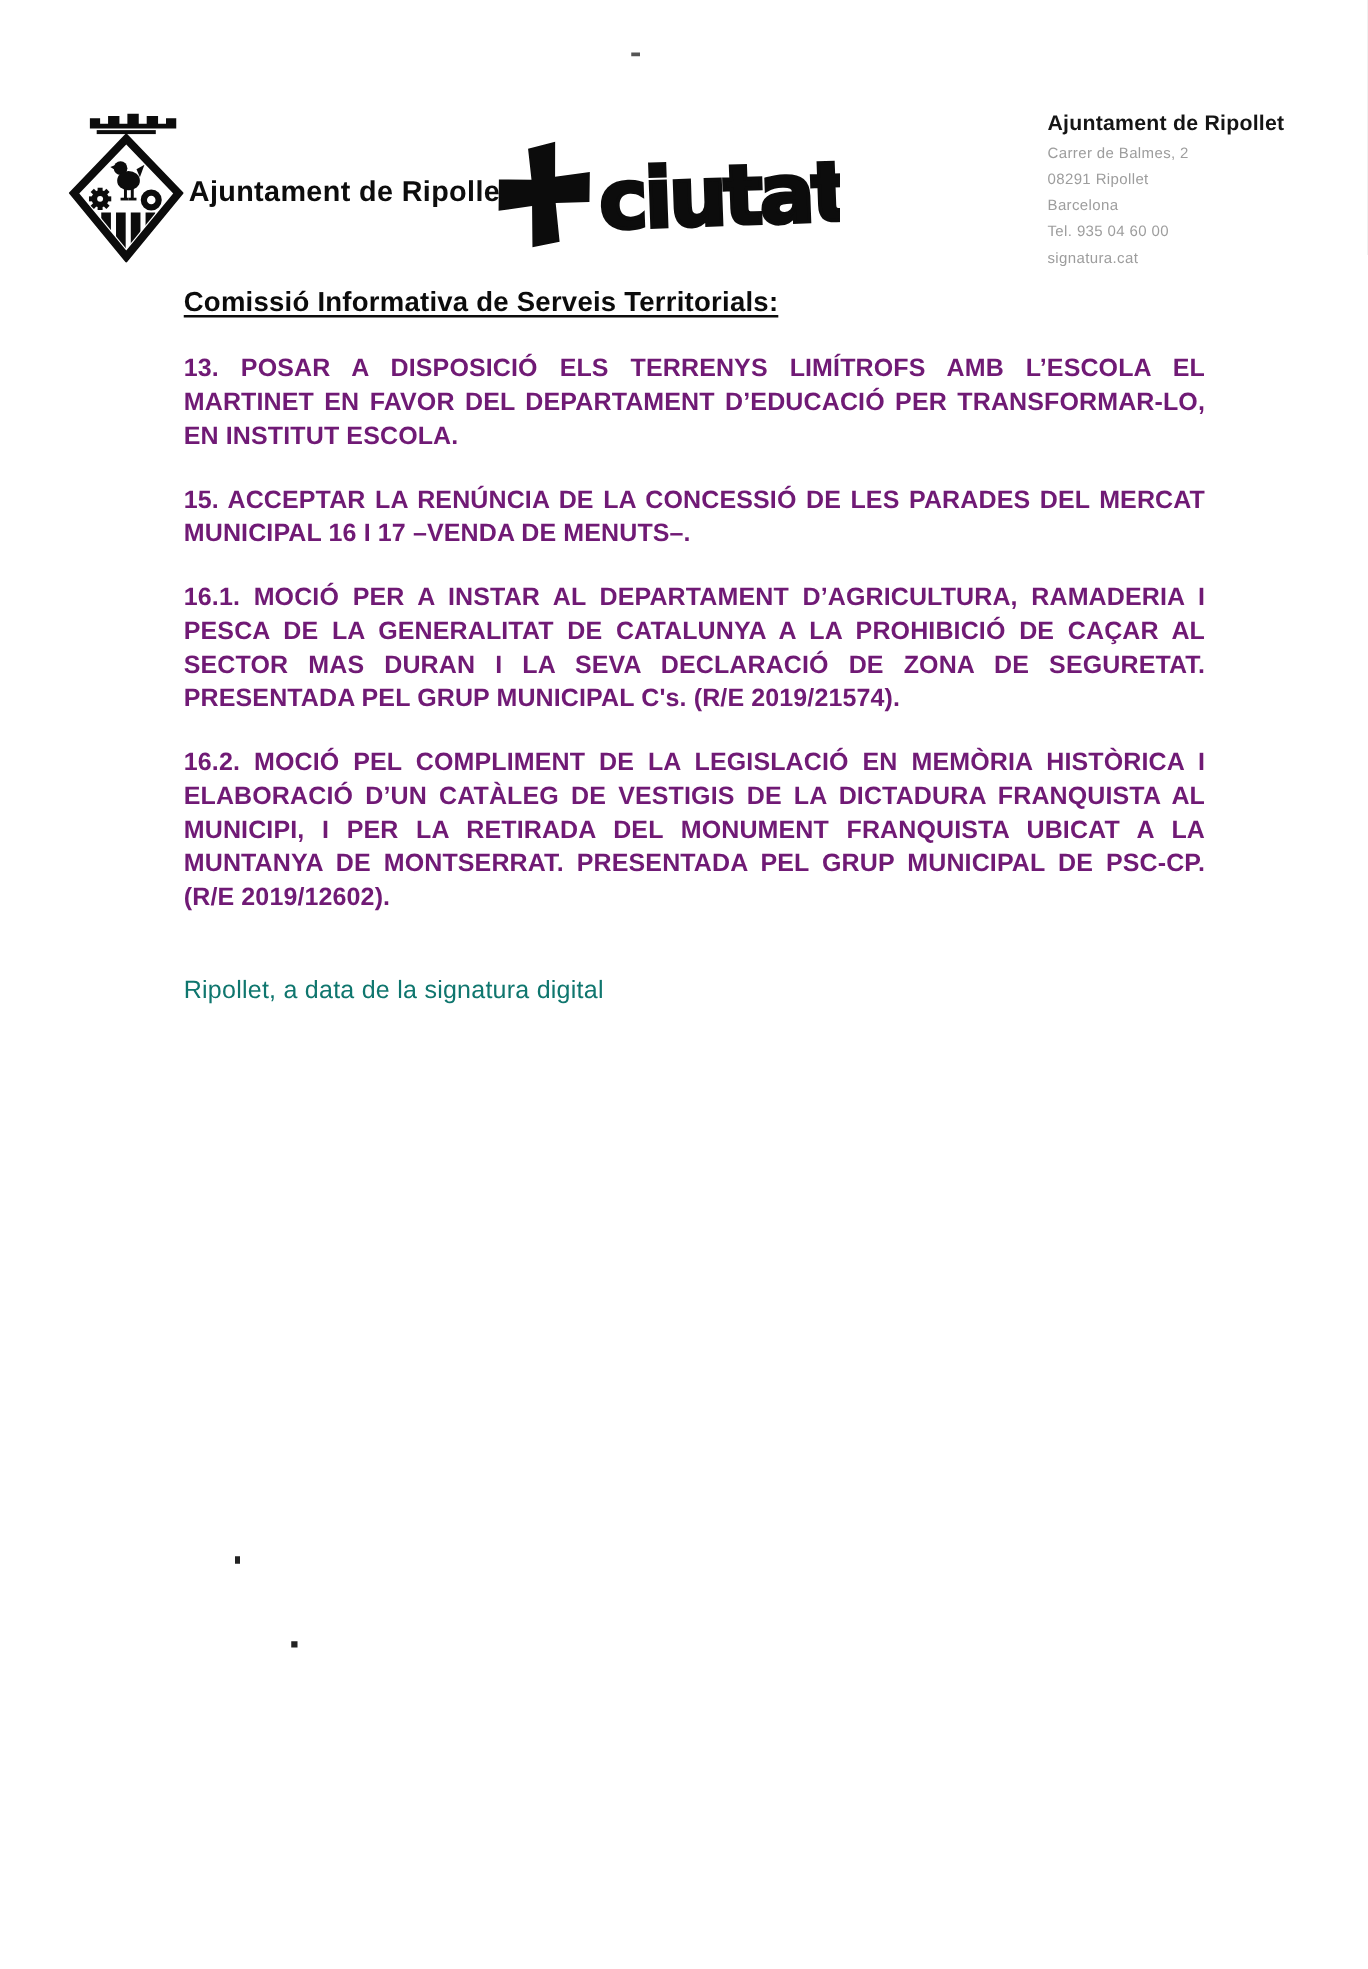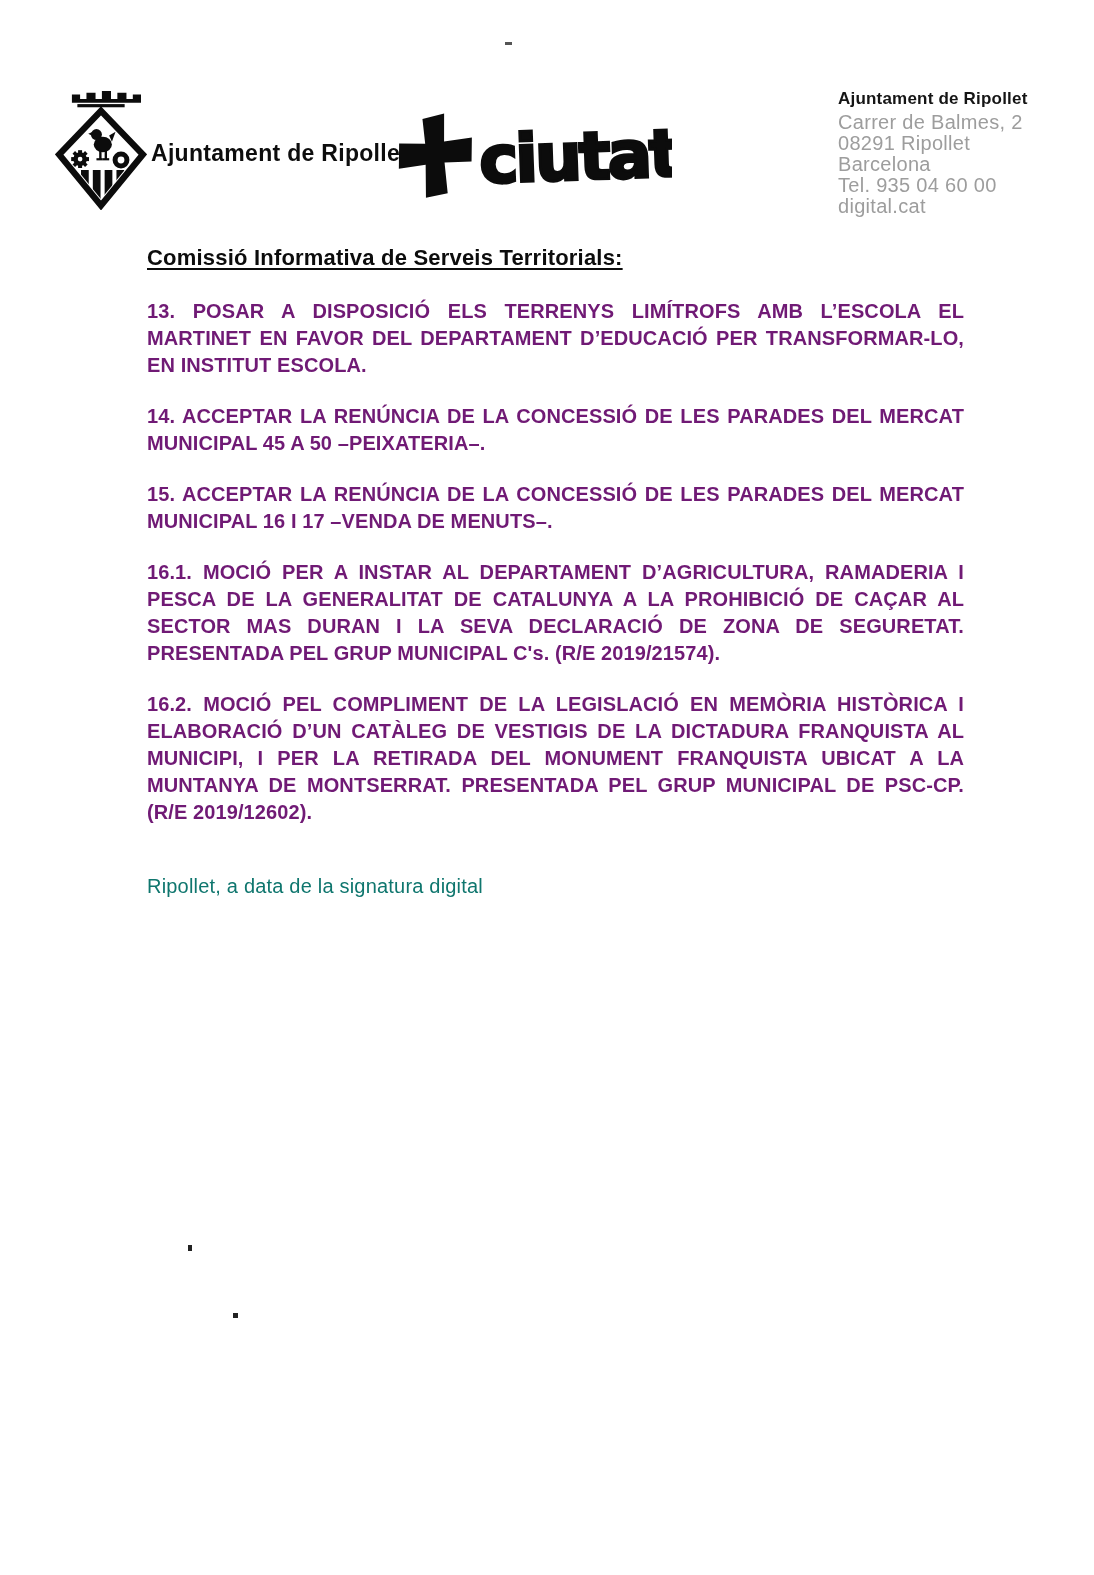--- a/index.html
+++ b/index.html
@@ -20,26 +20,26 @@
   }
   #brand{position:absolute;left:392px;top:80px;width:280px;height:135px;}
   #address{
     position:absolute;left:838px;top:88px;width:240px;
     line-height:21px;
   }
   #address .addr-title{
     font-size:17px;font-weight:bold;color:#151515;margin-bottom:3px;letter-spacing:.2px;
   }
   #address .addr-line{
-    font-size:20px;color:#9d9d9d;letter-spacing:.3px;
+    font-size:12px;color:#9d9d9d;letter-spacing:.3px;
     -webkit-filter:blur(.4px);filter:blur(.4px);
   }
   
   #content{
-    position:absolute;left:147px;top:245px;width:817px;
+    position:absolute;left:147px;top:229px;width:817px;
   }
   #doc-title{
     font-size:22px;font-weight:bold;text-decoration:underline;
     text-underline-offset:3px;letter-spacing:.2px;color:#0c0c0c;
     margin:0 0 27px 0;
   }
   .agenda-item{
     font-size:20px;font-weight:bold;line-height:27px;
     text-align:justify;letter-spacing:.1px;color:#701a75;
     margin:0 0 24px 0;
@@ -120,35 +120,32 @@
       </g>
       <text x="88" y="103" font-family="DejaVu Sans, sans-serif" font-weight="bold" font-size="66" fill="#0c0c0c" stroke="#0c0c0c" stroke-width="3" letter-spacing="-3" transform="rotate(-2 88 103)">ciutat!</text>
     </svg>
 
     <div id="address">
       <div class="addr-title">Ajuntament de Ripollet</div>
       <div class="addr-line">Carrer de Balmes, 2</div>
       <div class="addr-line">08291 Ripollet</div>
       <div class="addr-line">Barcelona</div>
       <div class="addr-line">Tel. 935 04 60 00</div>
-      <div class="addr-line">digital.cat</div>
+      <div class="addr-line">signatura.cat</div>
     </div>
   </div>
 
   <div id="content">
 
     <div id="doc-title">Comissió Informativa de Serveis Territorials:</div>
 
     <div class="agenda-item">
       <p class="para">13. POSAR A DISPOSICIÓ ELS TERRENYS LIMÍTROFS AMB L’ESCOLA EL MARTINET EN FAVOR DEL DEPARTAMENT D’EDUCACIÓ PER TRANSFORMAR-LO, EN INSTITUT ESCOLA.</p>
     </div>
 
-    <div class="agenda-item">
-      <p class="para">14. ACCEPTAR LA RENÚNCIA DE LA CONCESSIÓ DE LES PARADES DEL MERCAT MUNICIPAL 45 A 50 –PEIXATERIA–.</p>
-    </div>
 
     <div class="agenda-item">
       <p class="para">15. ACCEPTAR LA RENÚNCIA DE LA CONCESSIÓ DE LES PARADES DEL MERCAT MUNICIPAL 16 I 17 –VENDA DE MENUTS–.</p>
     </div>
 
     <div class="agenda-item">
       <p class="para">16.1. MOCIÓ PER A INSTAR AL DEPARTAMENT D’AGRICULTURA, RAMADERIA I PESCA DE LA GENERALITAT DE CATALUNYA A LA PROHIBICIÓ DE CAÇAR AL SECTOR MAS DURAN I LA SEVA DECLARACIÓ DE ZONA DE SEGURETAT. PRESENTADA PEL GRUP MUNICIPAL C's. (R/E 2019/21574).</p>
     </div>
 
     <div class="agenda-item">

